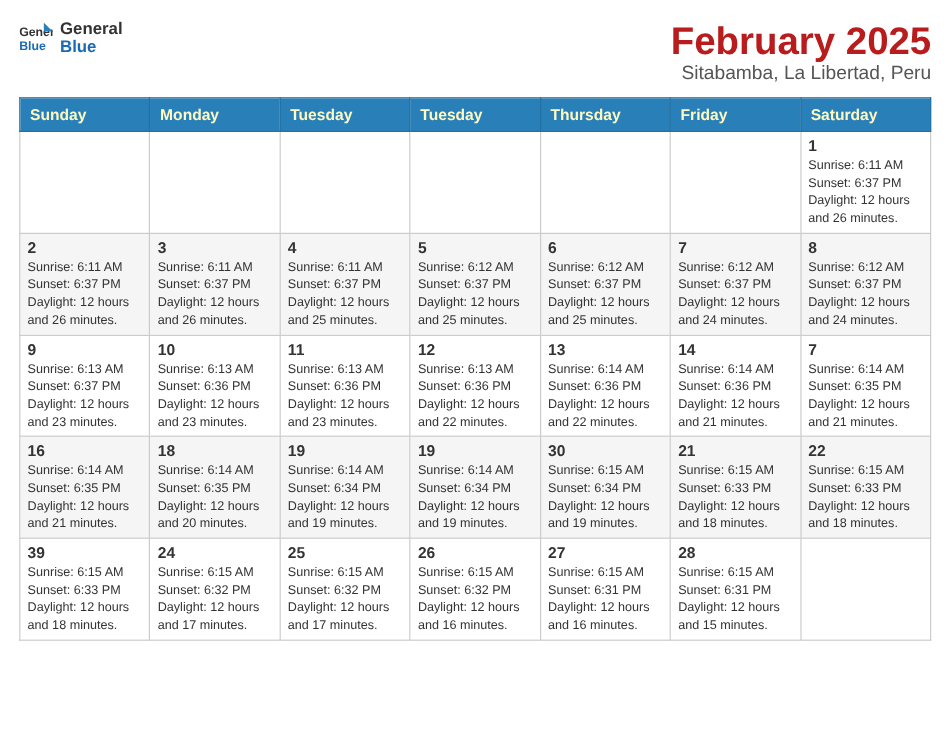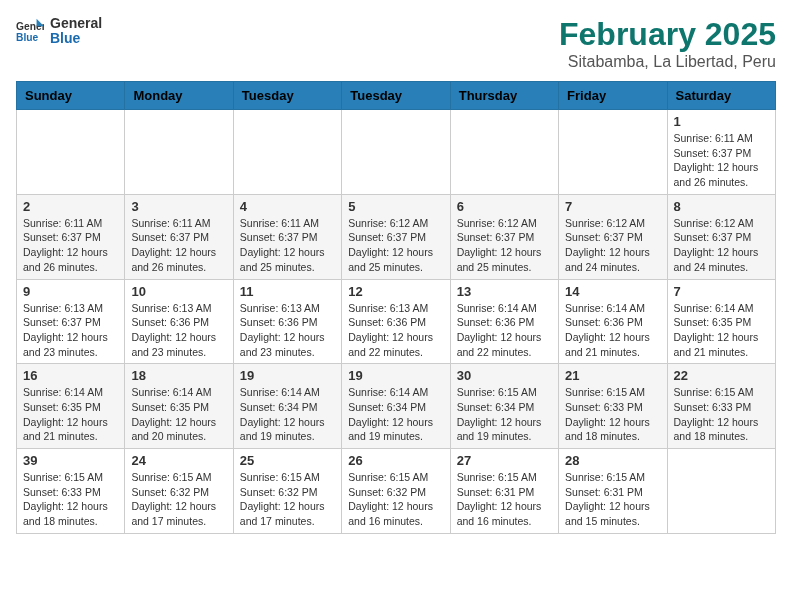--- a/index.html
+++ b/index.html
@@ -24,34 +24,34 @@
     .logo-icon {
       width: 28px;
       height: 28px;
     }
     .title-area {
       text-align: right;
     }
     .month-year {
       font-size: 32px;
       font-weight: bold;
-      color: #0f766e;
+      color: #b91c1c;
     }
     .location {
       font-size: 16px;
       color: #555;
     }
     .calendar {
       width: 100%;
       border-collapse: collapse;
       border: 1px solid #ccc;
     }
     .calendar th {
       background-color: #2980b9;
-      color: #000000;
+      color: #fef9c3;
       text-align: left;
       padding: 6px 8px;
       font-size: 13px;
       border: 1px solid #2471a3;
     }
     .calendar td {
       vertical-align: top;
       border: 1px solid #ccc;
       padding: 4px 6px;
       width: 14.28%;

